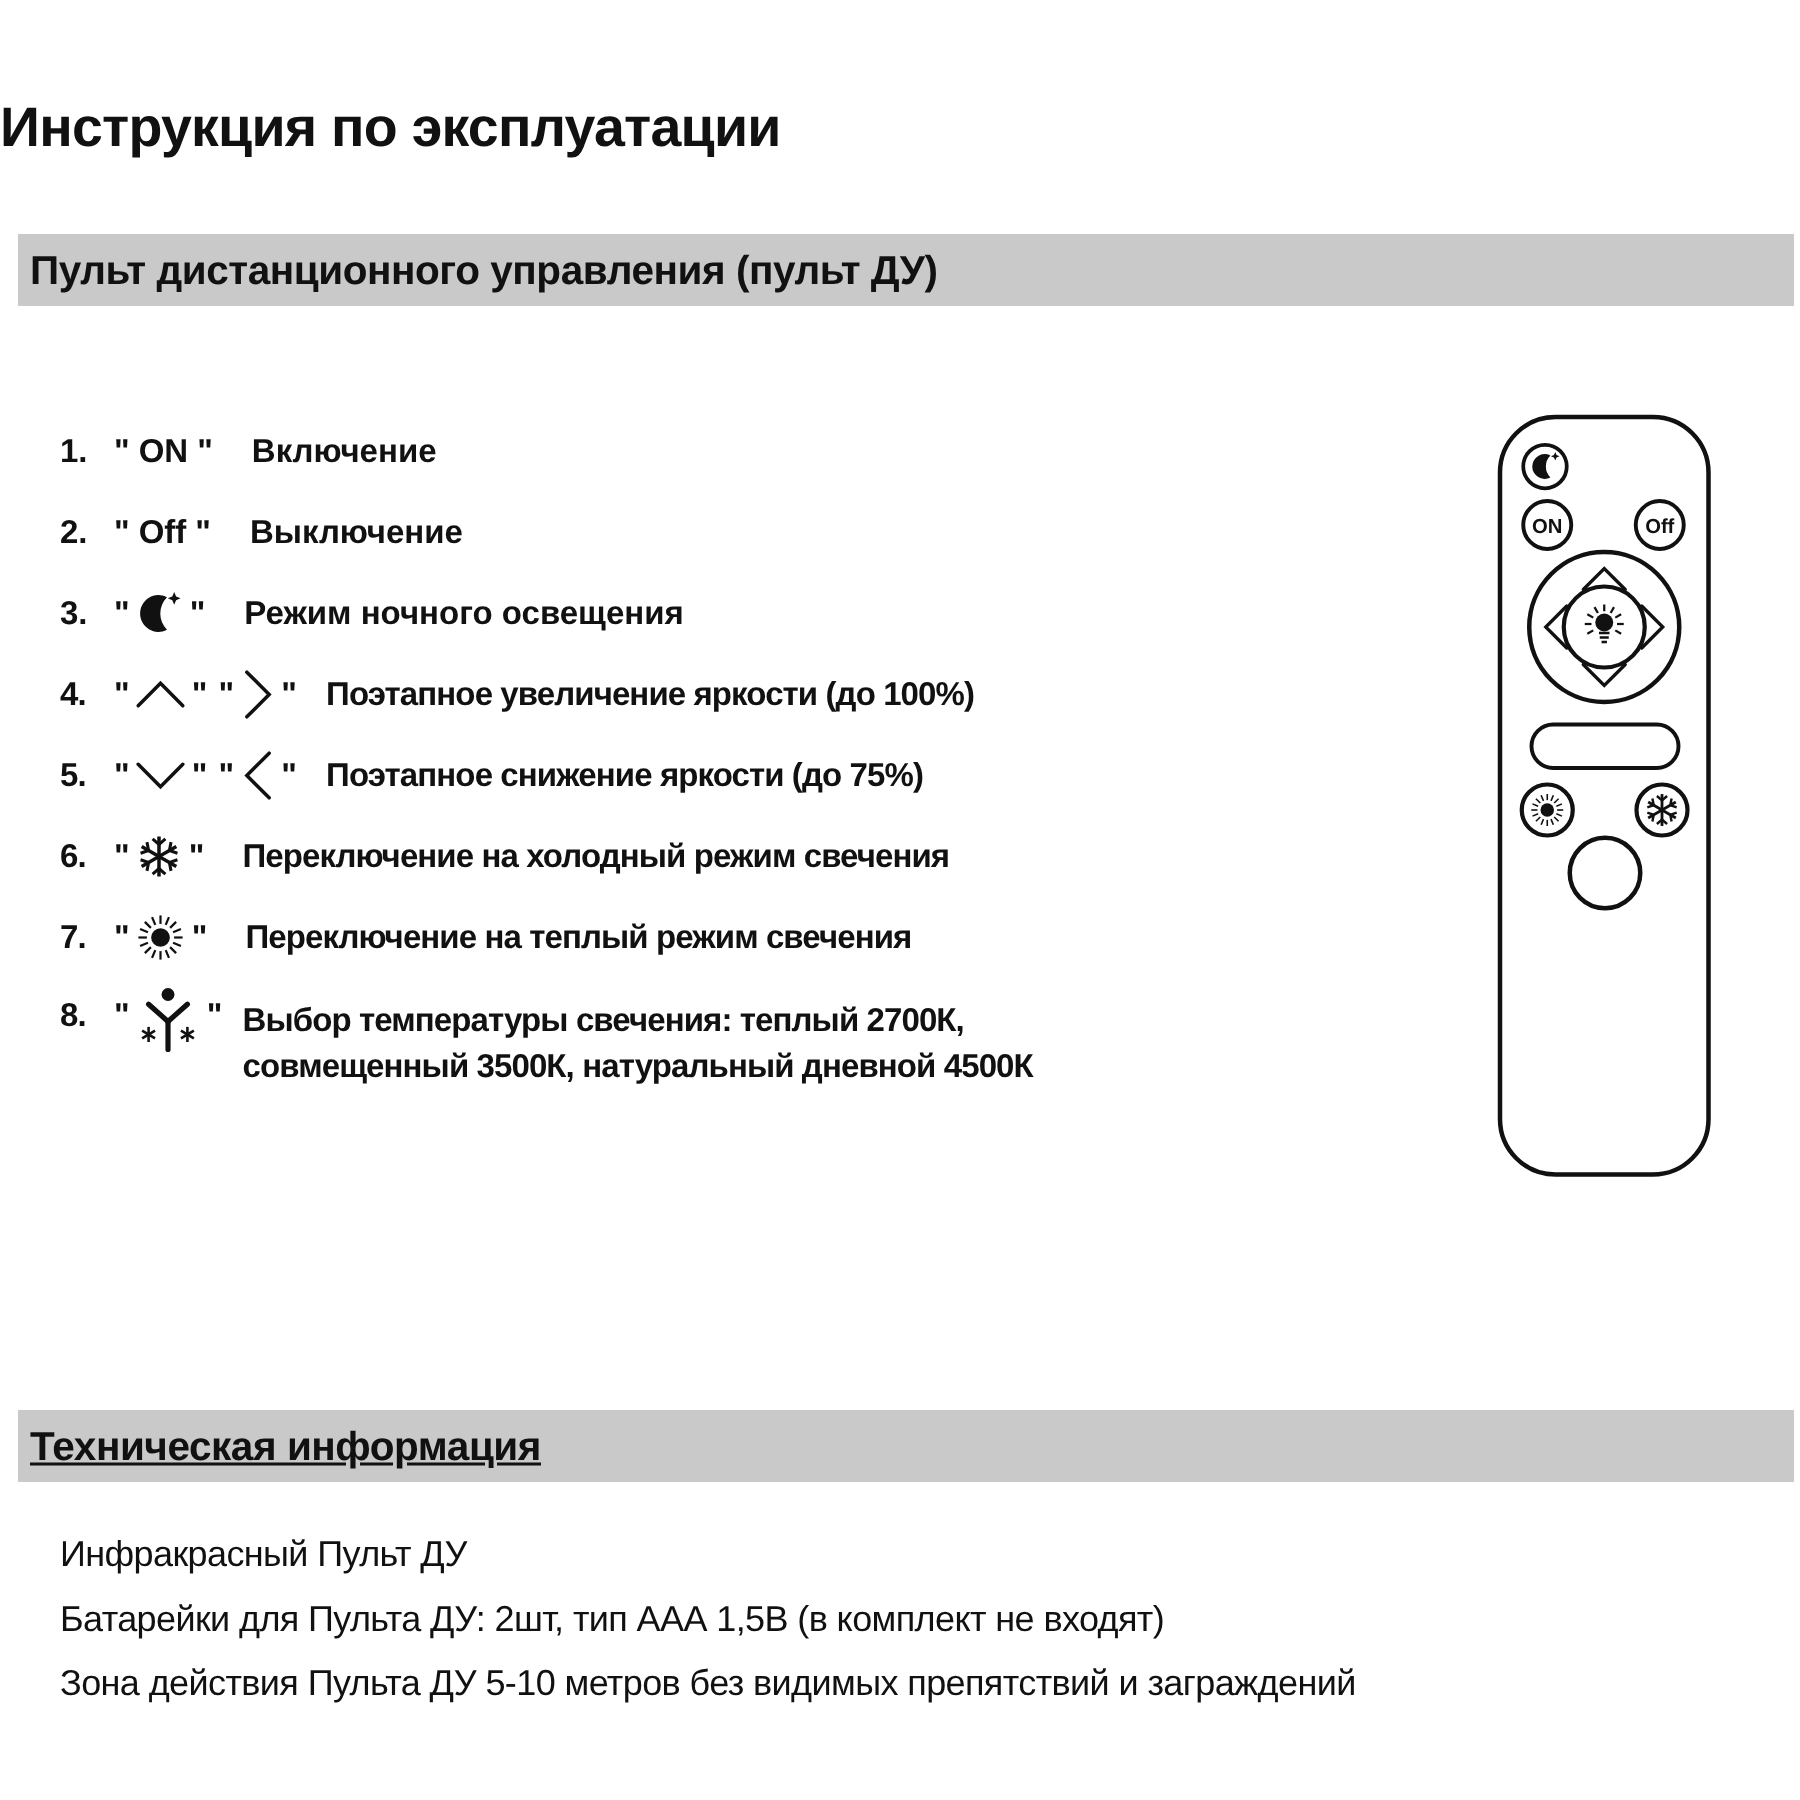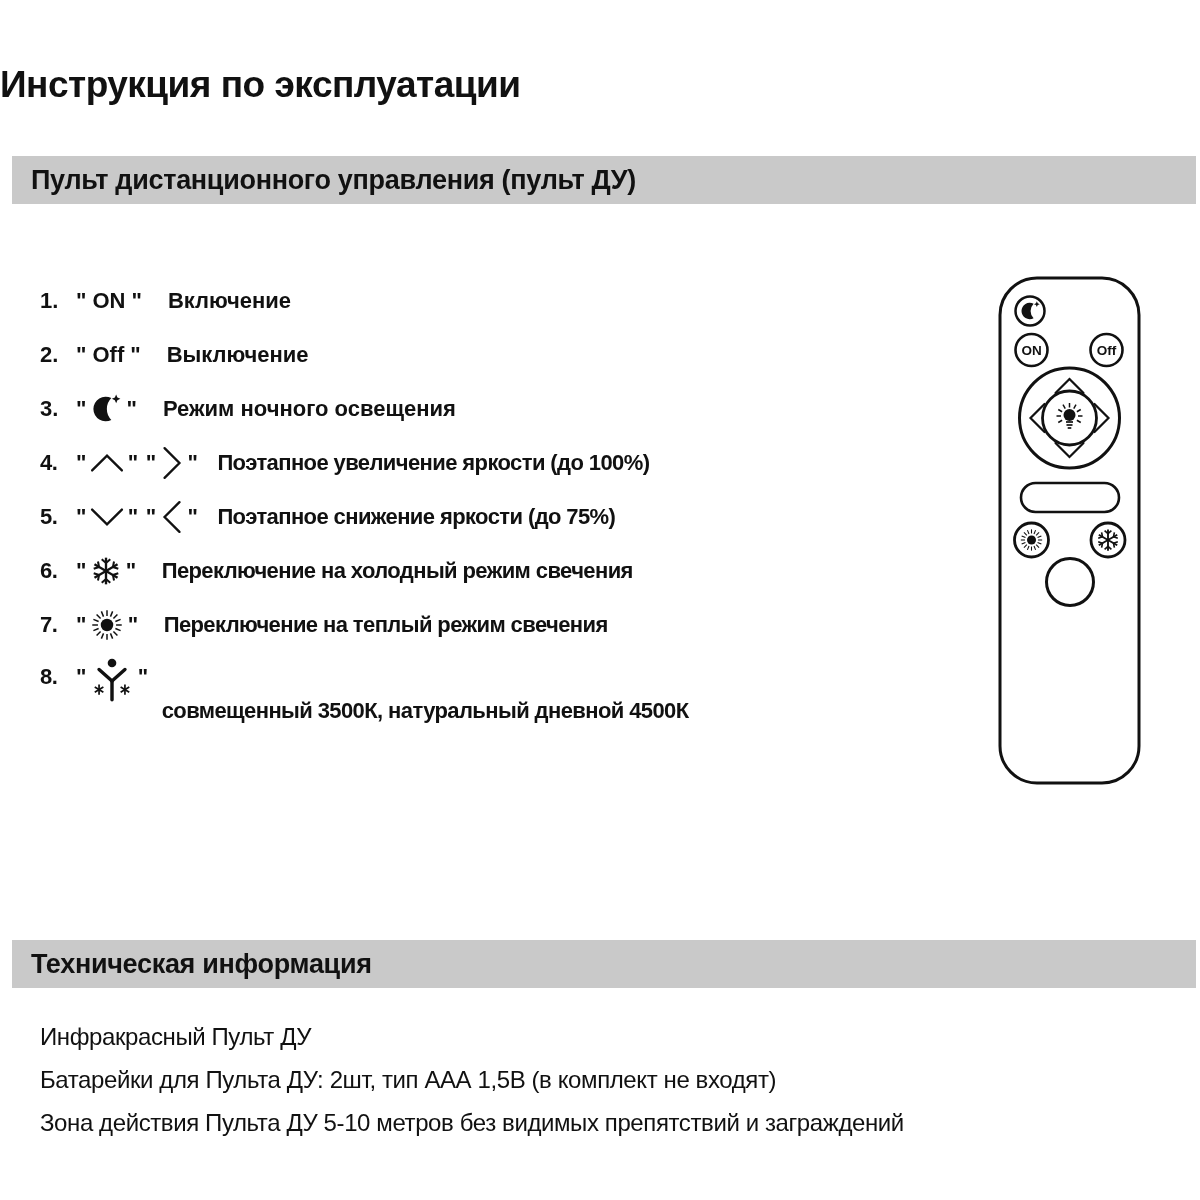--- a/index.html
+++ b/index.html
@@ -7,25 +7,25 @@
     width:1200px;height:1200px;position:relative;background:#ffffff;
     font-family:"Liberation Sans","DejaVu Sans",sans-serif;color:#111;
     overflow:hidden;
   }
   .page-title{
     position:absolute;top:64px;left:0;width:1200px;text-align:left;
     font-size:37px;font-weight:700;letter-spacing:-0.5px;
   }
   .section-bar{
     position:absolute;left:12px;width:1184px;height:48px;background:#c9c9c9;
-    display:flex;align-items:center;padding-left:19px;box-sizing:border-box;
+    display:flex;align-items:center;padding-left:8px;box-sizing:border-box;
     font-size:27px;font-weight:700;letter-spacing:-0.3px;
   }
   .bar-remote{top:156px;}
-  .bar-tech{top:940px;}
+  .bar-tech{top:940px;text-decoration:underline;}
   .instr-list{position:absolute;left:40px;top:286px;width:900px;}
   .li{
     display:flex;align-items:center;height:30px;margin-bottom:24px;
     font-size:22px;font-weight:700;white-space:nowrap;
   }
   .li.cond{letter-spacing:-0.6px;}
   .li .num{width:32px;flex:0 0 auto;}
   .li .q{margin:0 4px;}
   .li .key{margin:0 2px;}
   .li .txt{margin-left:22px;}
@@ -226,21 +226,21 @@
   <div class="li cond li-multiline">
     <span class="num">8.</span>
     <span class="q">"</span>
     <span class="icon iconwrap">
         <svg width="44" height="46" viewBox="-15 -16 30 32">
           <use href="#sym-temp"></use>
         </svg>
       </span>
     <span class="q">"</span>
     <span class="txt-lines">
-      <br>
+      <span>Выбор температуры свечения: теплый 2700К,</span><br>
       <span>совмещенный 3500К, натуральный дневной 4500К</span>
     </span>
   </div>
 
 </div>
 
 <div class="remote-wrap">
 <svg width="147" height="512" viewBox="0 0 147 512">
   <rect x="3" y="3" width="139" height="505" rx="37" fill="#fff" stroke="#111" stroke-width="3"></rect>
 

